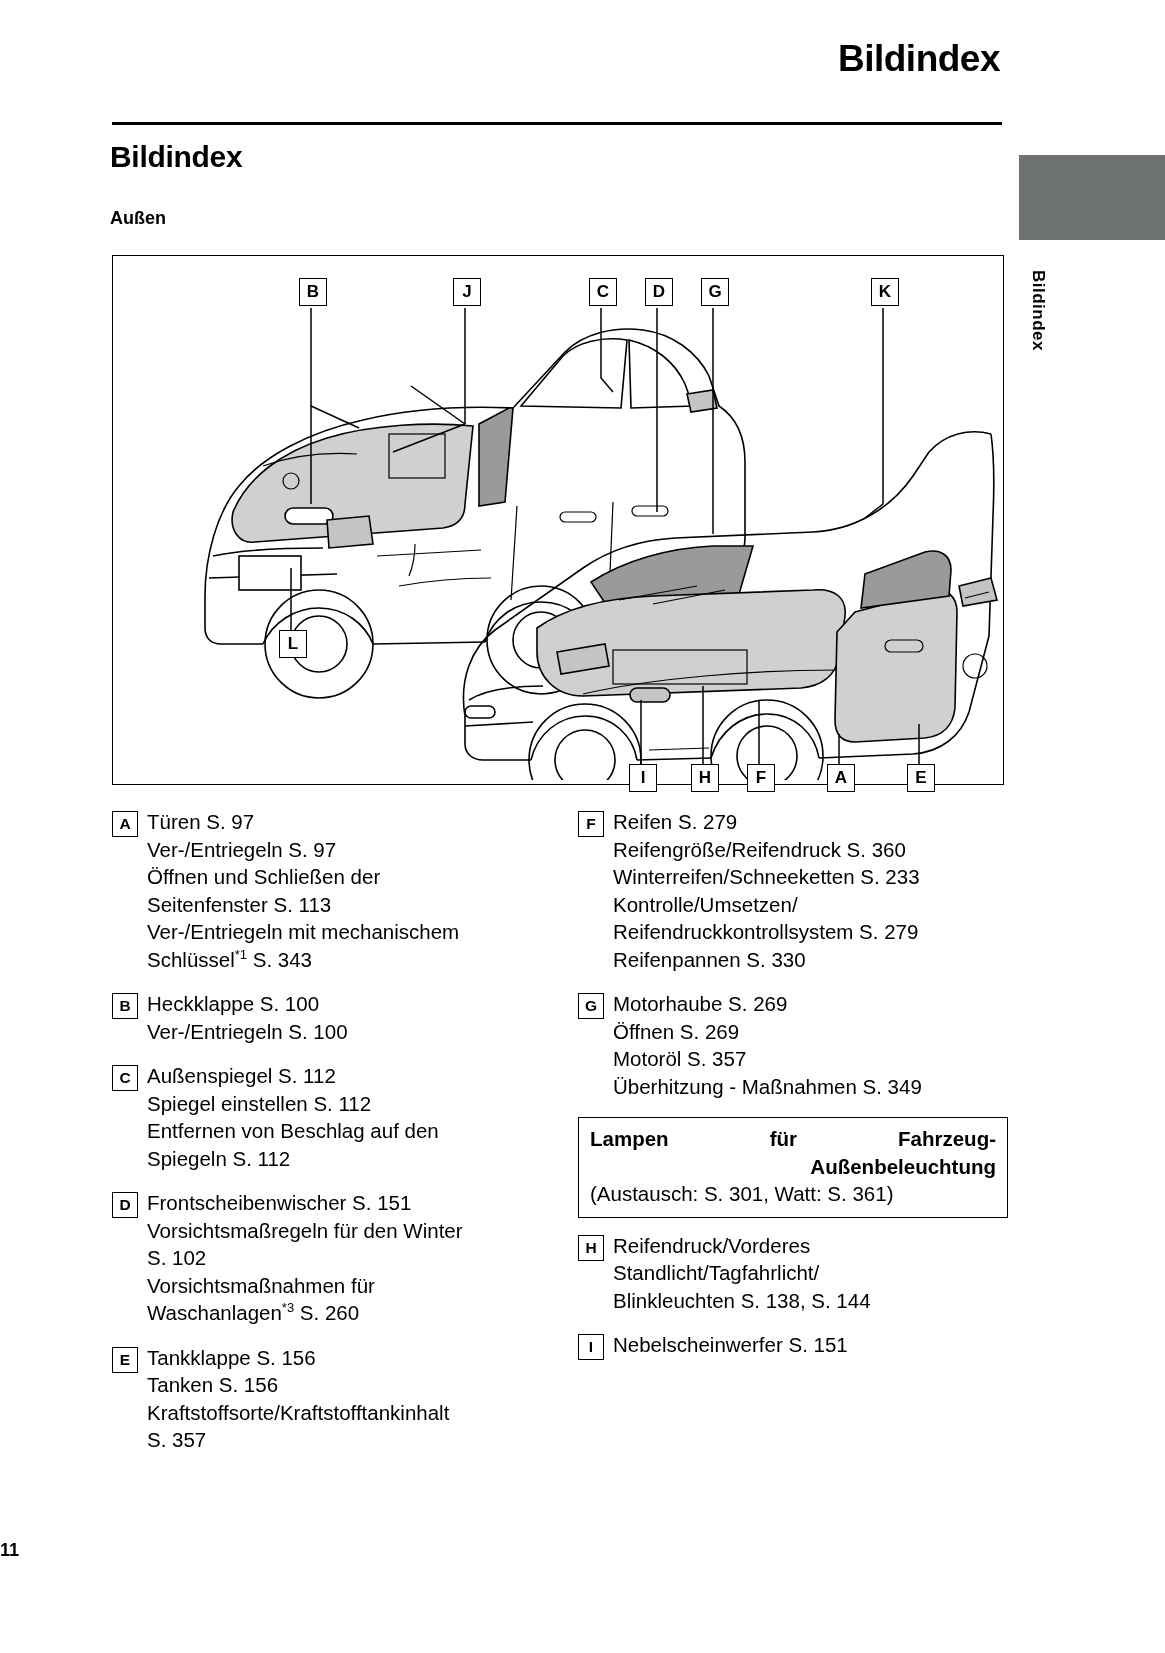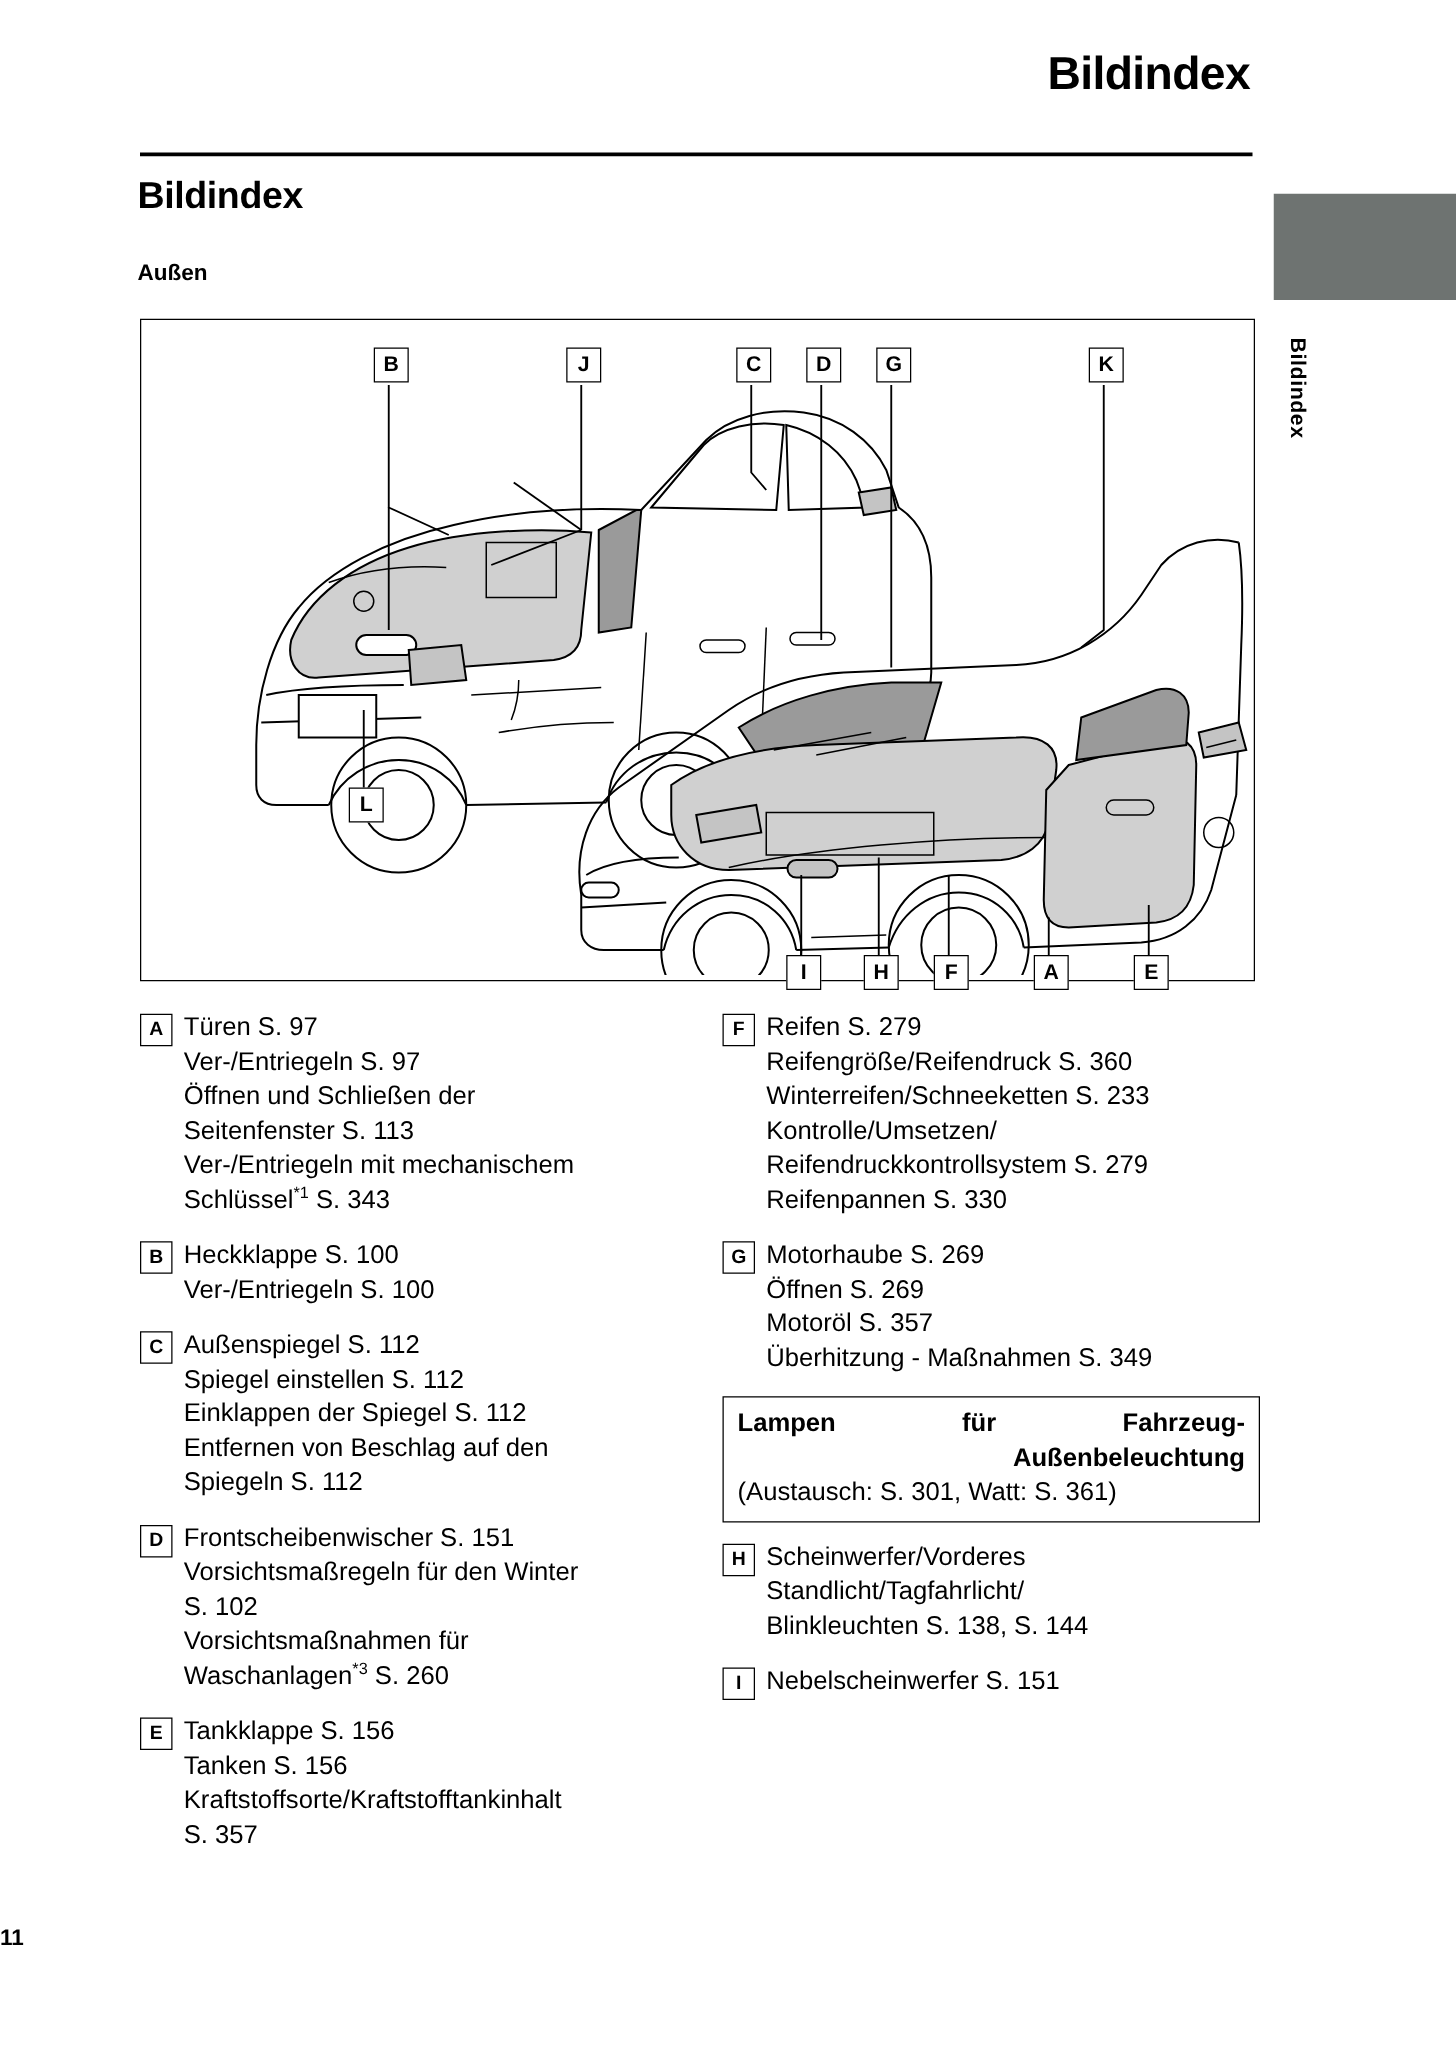--- a/index.html
+++ b/index.html
@@ -276,21 +276,20 @@
         <div>Heckklappe S. 100</div>
         <div>Ver-/Entriegeln S. 100</div>
       </div>
     </div>
 
     <div class="entry">
       <div class="key">C</div>
       <div class="lines">
         <div>Außenspiegel S. 112</div>
         <div>Spiegel einstellen S. 112</div>
-        <div>Einklappen der Spiegel S. 112</div>
         <div>Entfernen von Beschlag auf den</div>
         <div>Spiegeln S. 112</div>
       </div>
     </div>
 
     <div class="entry">
       <div class="key">D</div>
       <div class="lines">
         <div>Frontscheibenwischer S. 151</div>
         <div>Vorsichtsmaßregeln für den Winter</div>
@@ -342,21 +341,21 @@
         <span>für</span>
         <span>Fahrzeug-</span>
       </div>
       <div class="bold2">Außenbeleuchtung</div>
       <div class="note">(Austausch: S. 301, Watt: S. 361)</div>
     </div>
 
     <div class="entry">
       <div class="key">H</div>
       <div class="lines">
-        <div>Scheinwerfer/Vorderes</div>
+        <div>Reifendruck/Vorderes</div>
         <div>Standlicht/Tagfahrlicht/</div>
         <div>Blinkleuchten S. 138, S. 144</div>
       </div>
     </div>
 
     <div class="entry">
       <div class="key">I</div>
       <div class="lines">
         <div>Nebelscheinwerfer S. 151</div>
       </div>

